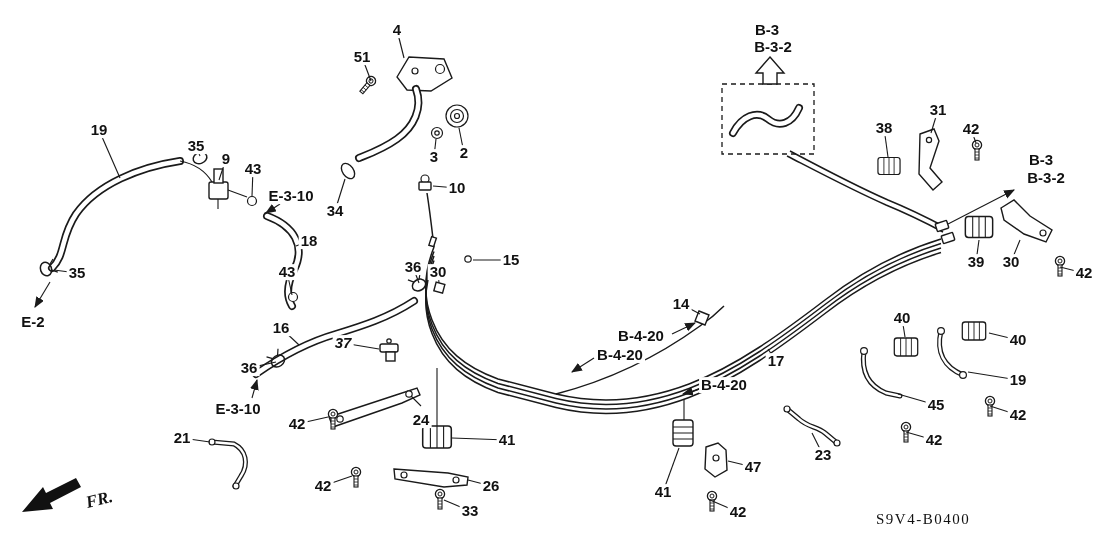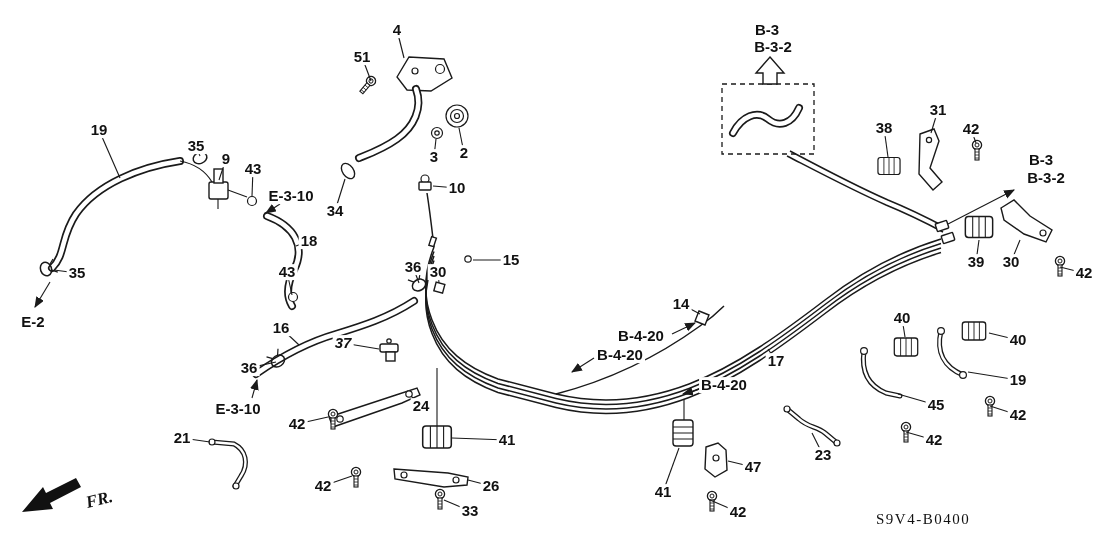--- a/index.html
+++ b/index.html
@@ -267,21 +267,21 @@
       <div class="callout" style="left: 457px; top: 188px;">10</div>
       <div class="callout" style="left: 309px; top: 241px;">18</div>
       <div class="callout" style="left: 77px; top: 273px;">35</div>
       <div class="callout" style="left: 287px; top: 272px;">43</div>
       <div class="callout" style="left: 281px; top: 328px;">16</div>
       <div class="callout" style="left: 413px; top: 267px;">36</div>
       <div class="callout" style="left: 438px; top: 272px;">30</div>
       <div class="callout" style="left: 511px; top: 260px;">15</div>
       <div class="callout" style="left: 343px; top: 343px; font-style: italic;">37</div>
       <div class="callout" style="left: 249px; top: 368px;">36</div>
-      <div class="callout" style="left: 421px; top: 406px;">24</div>
+      <div class="callout" style="left: 421px; top: 420px;">24</div>
       <div class="callout" style="left: 297px; top: 424px;">42</div>
       <div class="callout" style="left: 182px; top: 438px;">21</div>
       <div class="callout" style="left: 507px; top: 440px;">41</div>
       <div class="callout" style="left: 491px; top: 486px;">26</div>
       <div class="callout" style="left: 323px; top: 486px;">42</div>
       <div class="callout" style="left: 470px; top: 511px;">33</div>
       <div class="callout" style="left: 681px; top: 304px;">14</div>
       <div class="callout" style="left: 776px; top: 361px;">17</div>
       <div class="callout" style="left: 823px; top: 455px;">23</div>
       <div class="callout" style="left: 753px; top: 467px;">47</div>

